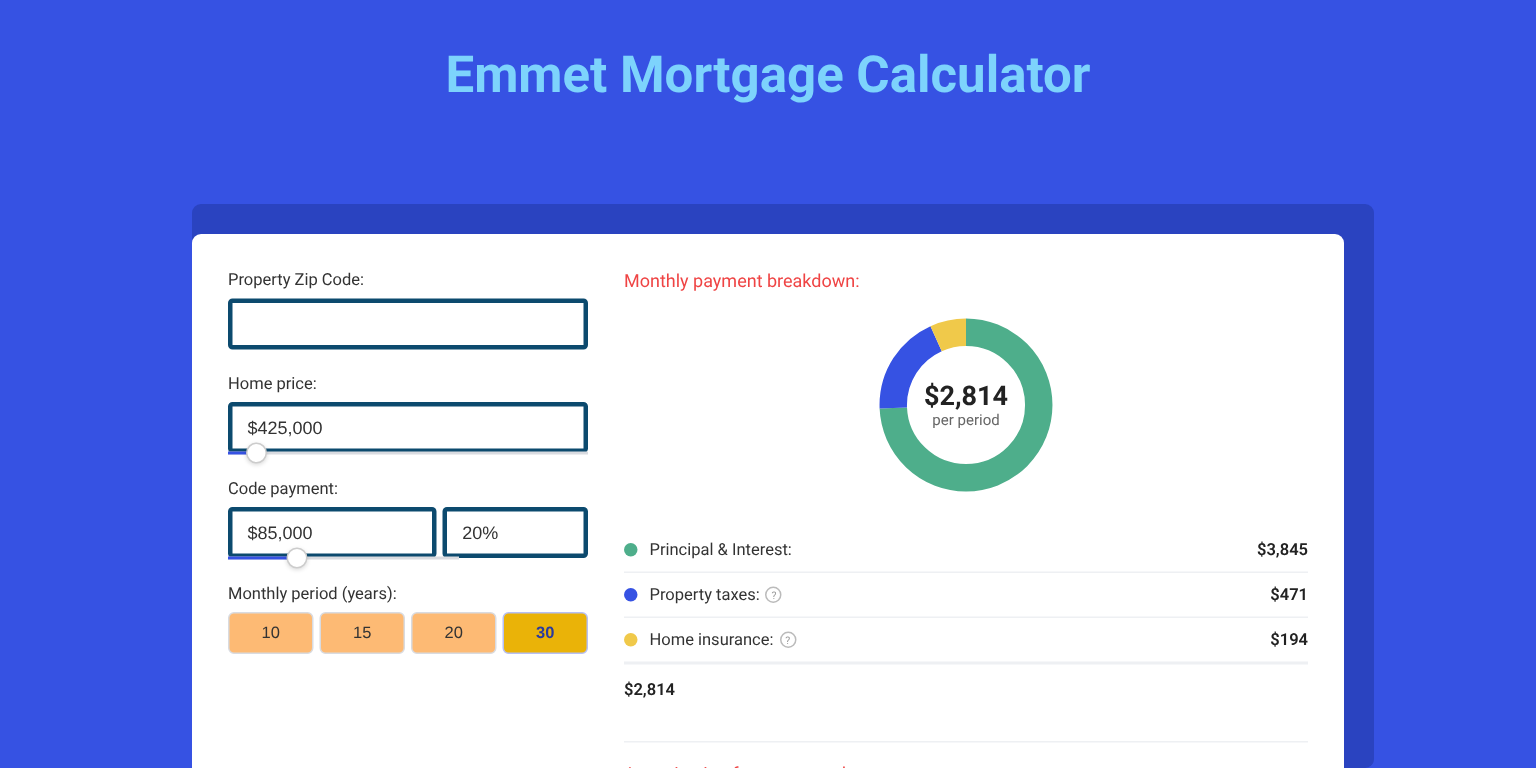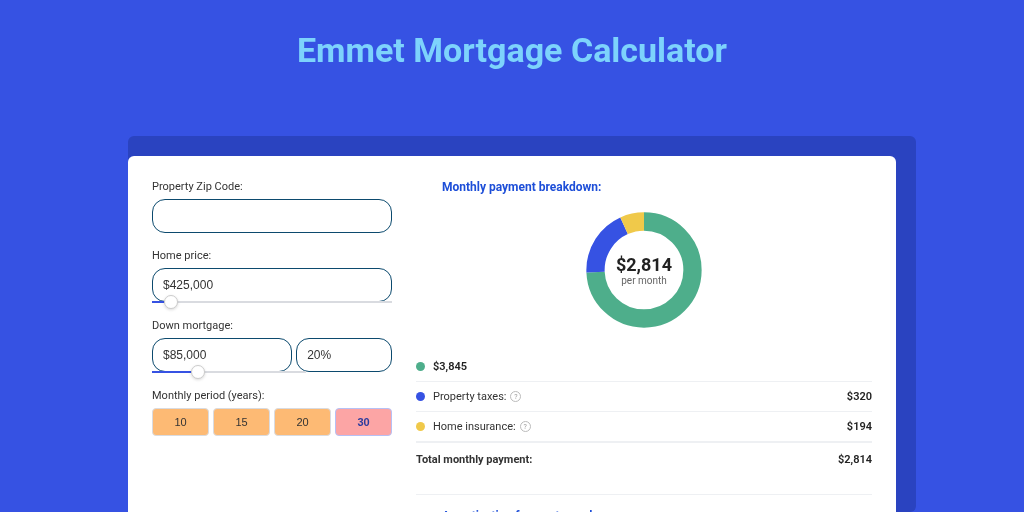--- a/index.html
+++ b/index.html
@@ -43,22 +43,22 @@
 .col-right { flex: 1; }
 .label {
   font-size: 11px;
   color: #333;
   margin-bottom: 6px;
   display: block;
 }
 .input {
   width: 100%;
   height: 34px;
-  border: 1px solid #0c4a6e;
-  border-radius: 13px;
+  border: 3px solid #0c4a6e;
+  border-radius: 3px;
   padding: 0 10px;
   font-size: 12px;
   color: #333;
   background: #fff;
 }
 .field { margin-bottom: 16px; }
 .slider-track {
   position: relative;
   height: 2px;
   background: #d9dbe0;
@@ -90,31 +90,30 @@
   flex: 1;
   height: 28px;
   border: 1px solid #d9dbe0;
   background: #fdba74;
   font-size: 11px;
   border-radius: 4px;
   cursor: pointer;
   color: #333;
 }
 .period-btn.active {
-  background: #fca5a5;
+  background: #eab308;
   border-color: #b6c0f5;
   color: #2a3b9e;
   font-weight: 600;
 }
 .section-title {
   font-size: 12px;
-  font-weight: 700;
-  color: #1d4ed8;
+  font-weight: 400;
+  color: #ef4444;
   margin-bottom: 12px;
-  margin-left: 26px;
 }
 .donut-wrap {
   display: flex;
   justify-content: center;
   margin-bottom: 18px;
 }
 .donut {
   position: relative;
   width: 128px;
   height: 128px;
@@ -194,21 +193,21 @@
     <div class="field">
       <label class="label">Home price:</label>
       <input class="input" value="$425,000" style="">
       <div class="slider-track">
         <div class="slider-fill" style="width:8%"></div>
         <div class="slider-thumb" style="left:8%"></div>
       </div>
     </div>
 
     <div class="field">
-      <label class="label">Down mortgage:</label>
+      <label class="label">Code payment:</label>
       <div class="row-two">
         <input class="input" value="$85,000" style="">
         <input class="input" value="20%" style="">
       </div>
       <div class="slider-track" style="width:64%">
         <div class="slider-fill" style="width:30%"></div>
         <div class="slider-thumb" style="left:30%"></div>
       </div>
     </div>
 
@@ -230,47 +229,49 @@
 
     <div class="donut-wrap">
       <div class="donut">
         <svg viewBox="0 0 42 42">
           <circle cx="21" cy="21" r="15.9155" fill="none" stroke="#4eae8b" stroke-width="6" stroke-dasharray="74.2 25.8" stroke-dashoffset="0"></circle>
           <circle cx="21" cy="21" r="15.9155" fill="none" stroke="#3652e3" stroke-width="6" stroke-dasharray="18.9 81.1" stroke-dashoffset="-74.2"></circle>
           <circle cx="21" cy="21" r="15.9155" fill="none" stroke="#f0c94a" stroke-width="6" stroke-dasharray="6.9 93.1" stroke-dashoffset="-93.1"></circle>
         </svg>
         <div class="donut-center">
           <div class="donut-amount">$2,814</div>
-          <div class="donut-sub">per month</div>
+          <div class="donut-sub">per period</div>
         </div>
       </div>
     </div>
 
     <div class="legend-row">
       <span class="dot gr"></span>
+      <span class="legend-label">
+          <span>Principal &amp; Interest:</span>
+        </span>
       <span class="legend-val">$3,845</span>
     </div>
     <div class="legend-row">
       <span class="dot bl"></span>
       <span class="legend-label">
           <span>Property taxes:</span> 
           <span class="help-icon">?</span>
         </span>
-      <span class="legend-val">$320</span>
+      <span class="legend-val">$471</span>
     </div>
     <div class="legend-row">
       <span class="dot yl"></span>
       <span class="legend-label">
           <span>Home insurance:</span> 
           <span class="help-icon">?</span>
         </span>
       <span class="legend-val">$194</span>
     </div>
     <div class="total-row">
-      <span class="legend-label">Total monthly payment:</span>
       <span class="legend-val">$2,814</span>
     </div>
 
     <div class="amort">
       <div class="section-title">Amortization for mortgage loan</div>
 
     </div>
   </div>
 </div>
 

